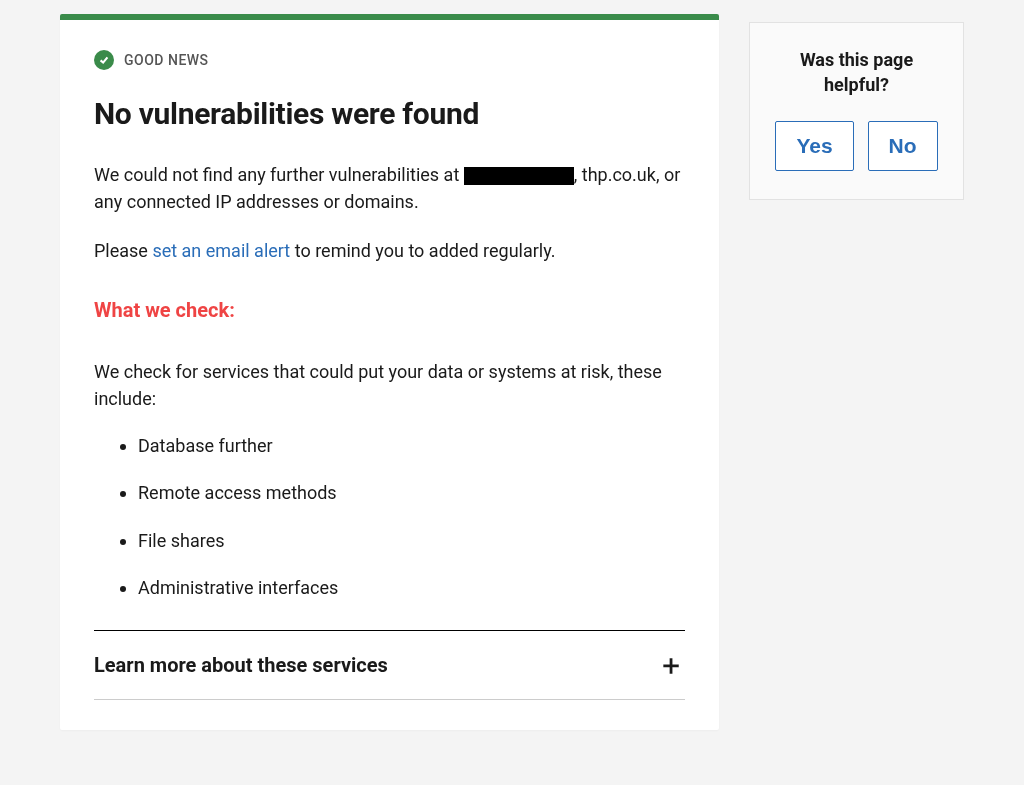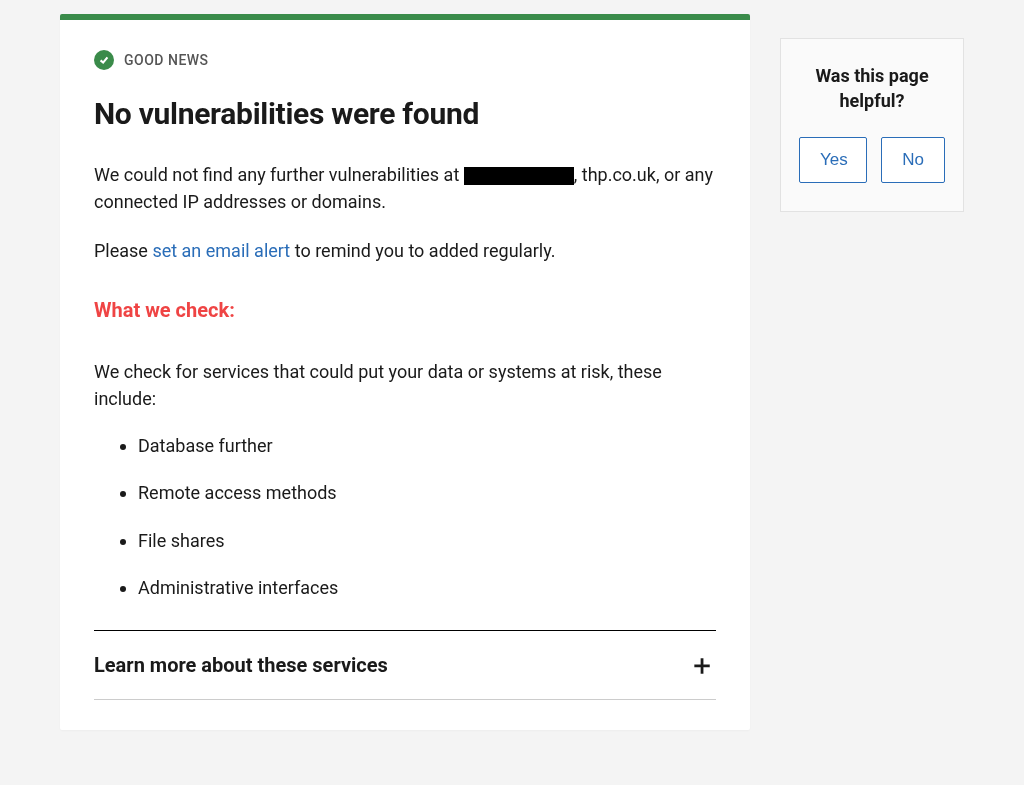--- a/index.html
+++ b/index.html
@@ -117,49 +117,50 @@
       font-weight: 700;
       color: #1a1a1a;
     }
     .plus-icon {
       font-size: 28px;
       font-weight: 700;
       line-height: 1;
       color: #1a1a1a;
     }
     .sidebar-card {
-      width: 184px;
+      width: 215px;
       background: #fafafa;
       border: 1px solid #e2e2e2;
       padding: 24px 18px 28px 18px;
       align-self: flex-start;
-      margin-top: 24px;
+      margin-top: 8px;
     }
     .sidebar-title {
       font-size: 18px;
       font-weight: 700;
       color: #1a1a1a;
       text-align: center;
       line-height: 1.4;
       margin-bottom: 24px;
     }
     .btn-row {
       display: flex;
       gap: 14px;
       justify-content: center;
     }
     .feedback-btn {
       border: 1px solid #2a6db8;
       background: #fff;
       color: #2a6db8;
-      font-size: 17px;
+      font-size: 21px;
       padding: 12px 20px;
       cursor: pointer;
       border-radius: 2px;
       min-width: 64px;
+      font-weight: bold;
     }
   </style>
 </head>
 <body>
 
 <div class="page-wrap">
   <div class="main-card">
 
     <div class="badge-row">
       <span class="check-icon">

